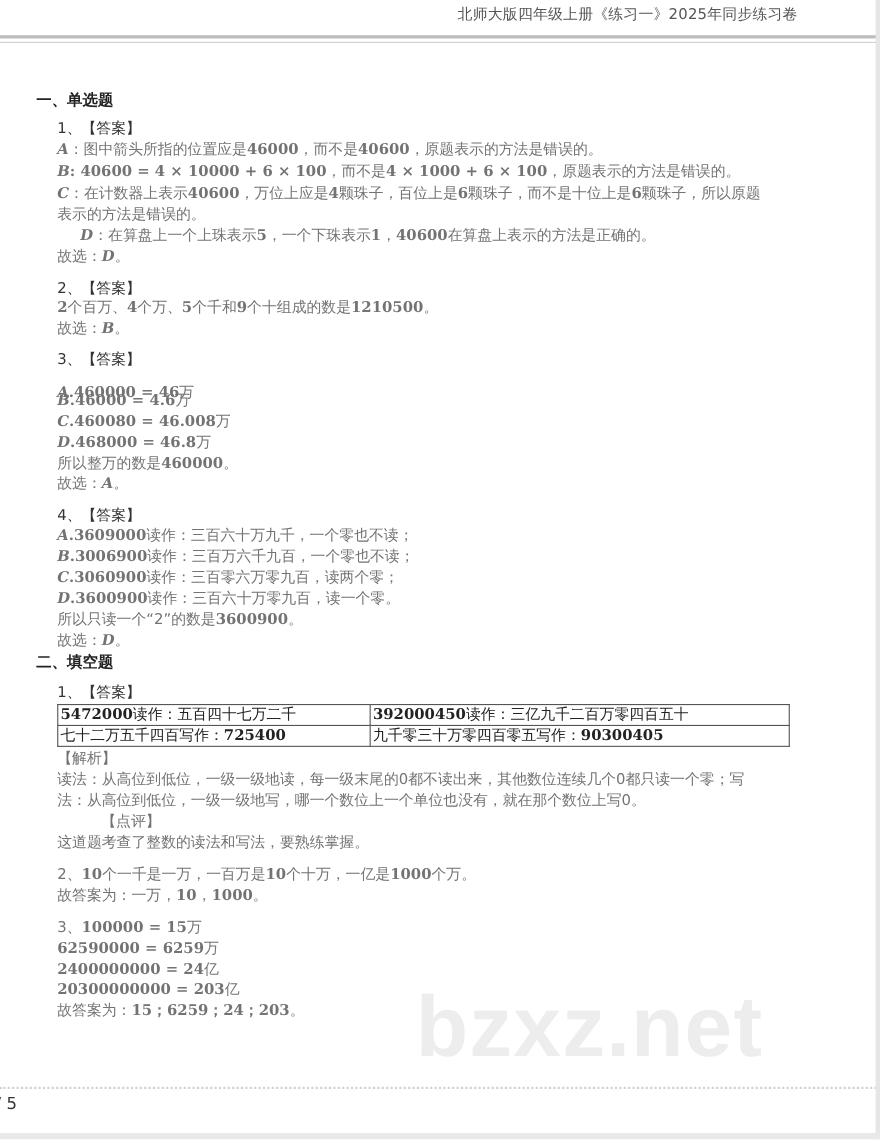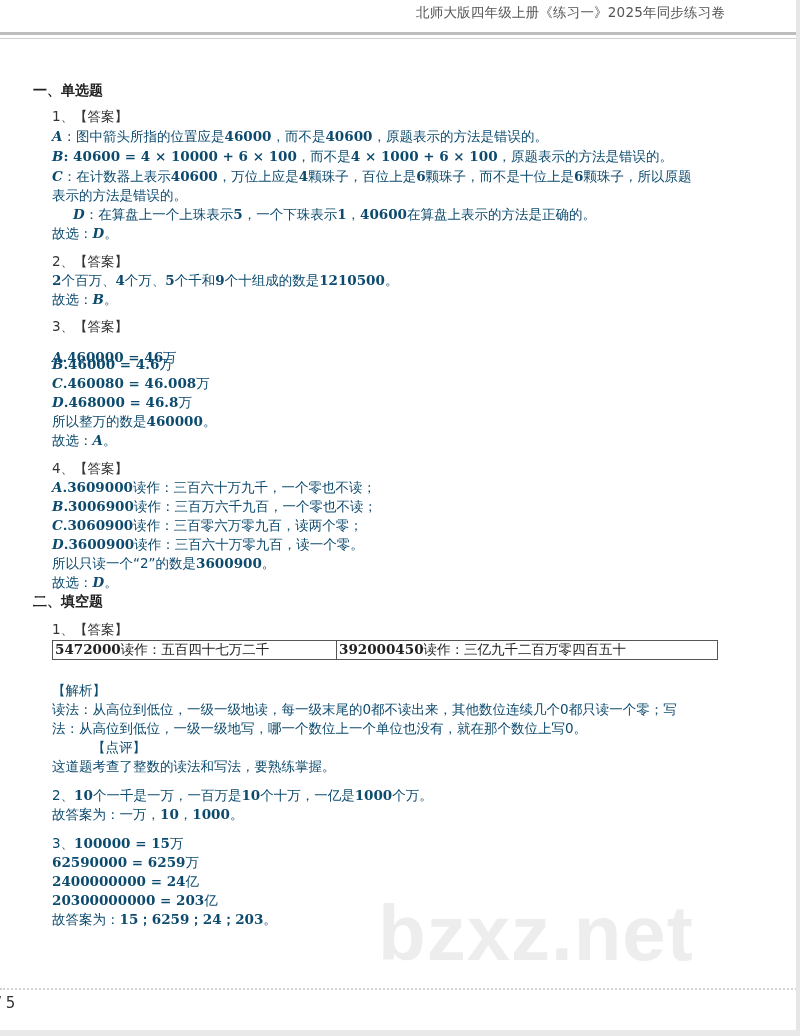--- a/index.html
+++ b/index.html
@@ -19,21 +19,21 @@
   }
   .hdr-line1 { position: absolute; left: 0; top: 32px; width: 798px; height: 3px; background: #bdbdbd; }
   .hdr-line2 { position: absolute; left: 0; top: 38px; width: 798px; height: 1px; background: #cfcfcf; }
   .right-edge { position: absolute; left: 796px; top: 0; width: 4px; height: 1036px; background: #e6e6e6; }
 
   .content { position: absolute; left: 0; top: 0; width: 800px; }
   .sec-title {
     position: absolute; font-weight: bold; font-size: 14px; color: #222; white-space: nowrap;
   }
   .line {
-    position: absolute; left: 52px; font-size: 13.5px; line-height: 19px; white-space: nowrap; color: #0c4a6e;
+    position: absolute; left: 52px; font-size: 13.5px; line-height: 19px; white-space: nowrap; color: #737373;
   }
   .qhead { position: absolute; left: 52px; font-size: 13.5px; color: #333; white-space: nowrap; }
   b, .m { font-family: "DejaVu Serif", "Liberation Serif", serif; font-weight: bold; }
   i.v { font-family: "DejaVu Serif", "Liberation Serif", serif; font-weight: bold; font-style: italic; }
 
   table.ans {
     position: absolute; left: 52px; top: 640px; width: 666px;
     border-collapse: collapse; font-size: 13.5px;
   }
   table.ans td {
@@ -118,20 +118,24 @@
 
   <div class="sec-title" style="left:33px; top:593px;">二、填空题</div>
 
   <div class="qhead" style="top:621px;">1、【答案】</div>
   <table class="ans">
     <tbody>
         <tr>
       <td class="c1"><b>5472000</b><span>读作：五百四十七万二千</span></td>
       <td><b>392000450</b><span>读作：三亿九千二百万零四百五十</span></td>
     </tr>
+    <tr>
+      <td class="c1"><span>七十二万五千四百写作：</span><b>725400</b></td>
+      <td><span>九千零三十万零四百零五写作：</span><b>90300405</b></td>
+    </tr>
   </tbody>
     </table>
   <div class="line" style="top:681px;">【解析】</div>
   <div class="line" style="top:700px;">读法：从高位到低位，一级一级地读，每一级末尾的0都不读出来，其他数位连续几个0都只读一个零；写</div>
   <div class="line" style="top:719px;">法：从高位到低位，一级一级地写，哪一个数位上一个单位也没有，就在那个数位上写0。</div>
   <div class="line" style="top:738px;margin-left:40px;">【点评】</div>
   <div class="line" style="top:757px;">这道题考查了整数的读法和写法，要熟练掌握。</div>
 
   <div class="line" style="top:786px;">
     <span>2、</span><b>10</b><span>个一千是一万，一百万是</span><b>10</b><span>个十万，一亿是</span><b>1000</b><span>个万。</span>

